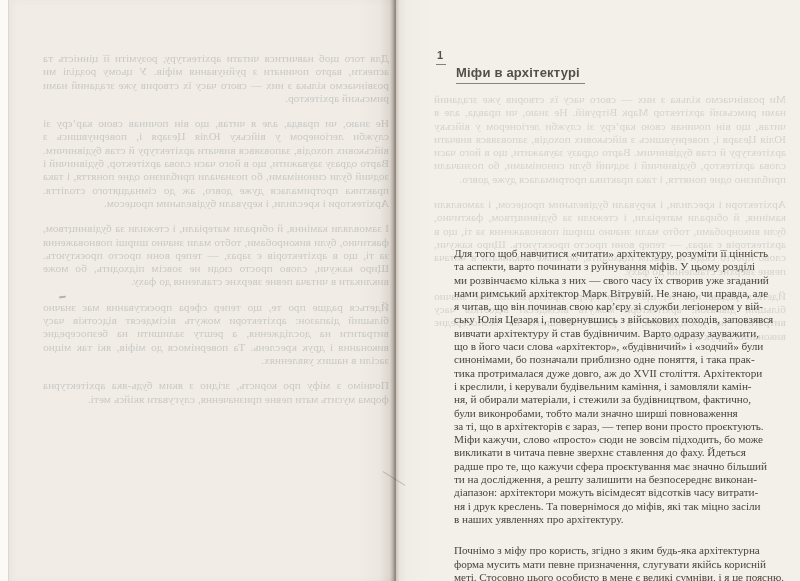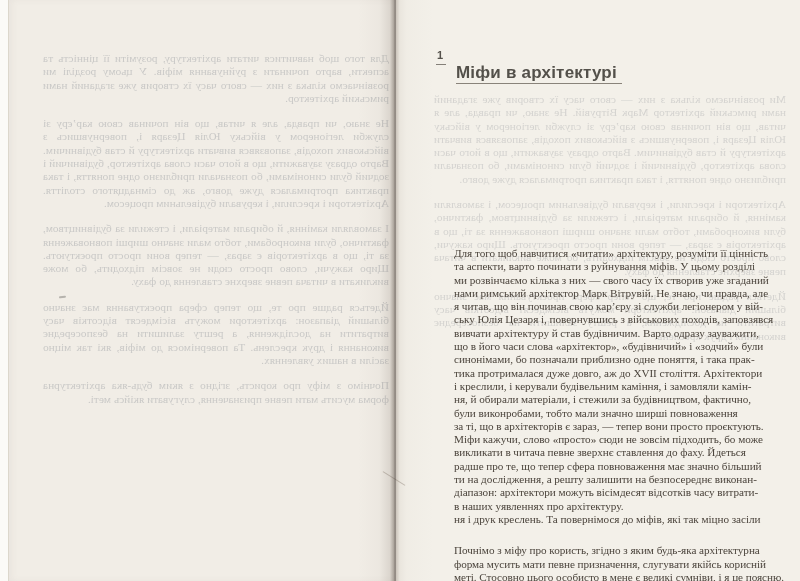--- a/index.html
+++ b/index.html
@@ -50,21 +50,21 @@
   .chapter-number{
     position:absolute;left:40px;top:49px;z-index:3;
     font-family:"Liberation Sans","DejaVu Sans",sans-serif;
     font-weight:bold;font-size:11px;line-height:12px;color:#55524c;
     padding:0 3px 3px 1px;
     border-bottom:1px solid rgba(95,90,82,0.75);
   }
   .chapter-title{
     position:absolute;left:60px;top:65px;z-index:3;
     font-family:"Liberation Sans","DejaVu Sans",sans-serif;
-    font-weight:bold;font-size:17px;line-height:15px;letter-spacing:0.2px;color:#53504a;
+    font-weight:bold;font-size:13px;line-height:15px;letter-spacing:0.2px;color:#53504a;
     padding:0 5px 3px 0;
     border-bottom:1px solid rgba(110,104,94,0.8);
   }
   
   .body-text{
     position:absolute;left:40px;top:229px;width:354px;z-index:3;
     font-size:11.2px;line-height:13.3px;color:#4b443c;
     letter-spacing:-0.05px;
   }
   .body-text .para{margin:18px;}
@@ -116,25 +116,25 @@
           <div class="text-line">вивчати архітектуру й став будівничим. Варто одразу зауважити,</div>
           <div class="text-line">що в його часи слова «архітектор», «будівничий» і «зодчий» були</div>
           <div class="text-line">синонімами, бо позначали приблизно одне поняття, і така прак-</div>
           <div class="text-line">тика протрималася дуже довго, аж до XVII століття. Архітектори</div>
           <div class="text-line">і креслили, і керували будівельним каміння, і замовляли камін-</div>
           <div class="text-line">ня, й обирали матеріали, і стежили за будівництвом, фактично,</div>
           <div class="text-line">були виконробами, тобто мали значно ширші повноваження</div>
           <div class="text-line">за ті, що в архітекторів є зараз, — тепер вони просто проєктують.</div>
           <div class="text-line">Міфи кажучи, слово «просто» сюди не зовсім підходить, бо може</div>
           <div class="text-line">викликати в читача певне зверхнє ставлення до фаху. Йдеться</div>
-          <div class="text-line">радше про те, що тепер сфера повноваження має значно більший</div>
+          <div class="text-line">радше про те, що кажучи сфера проєктування має значно більший</div>
           <div class="text-line">ти на дослідження, а решту залишити на безпосереднє виконан-</div>
           <div class="text-line">діапазон: архітектори можуть вісімдесят відсотків часу витрати-</div>
+          <div class="text-line">ня і друк креслень. Та повернімося до міфів, які так міцно засіли</div>
           <div class="text-line">в наших уявленнях про архітектуру.</div>
-          <div class="text-line">ня і друк креслень. Та повернімося до міфів, які так міцно засіли</div>
         </div>
         <div class="para">
           <div class="text-line">Почнімо з міфу про користь, згідно з яким будь-яка архітектурна</div>
           <div class="text-line">форма мусить мати певне призначення, слугувати якійсь корисній</div>
           <div class="text-line">меті. Стосовно цього особисто в мене є великі сумніви, і я це поясню.</div>
         </div>
       </div>
   </div>
 
   <div class="gutter"></div>

